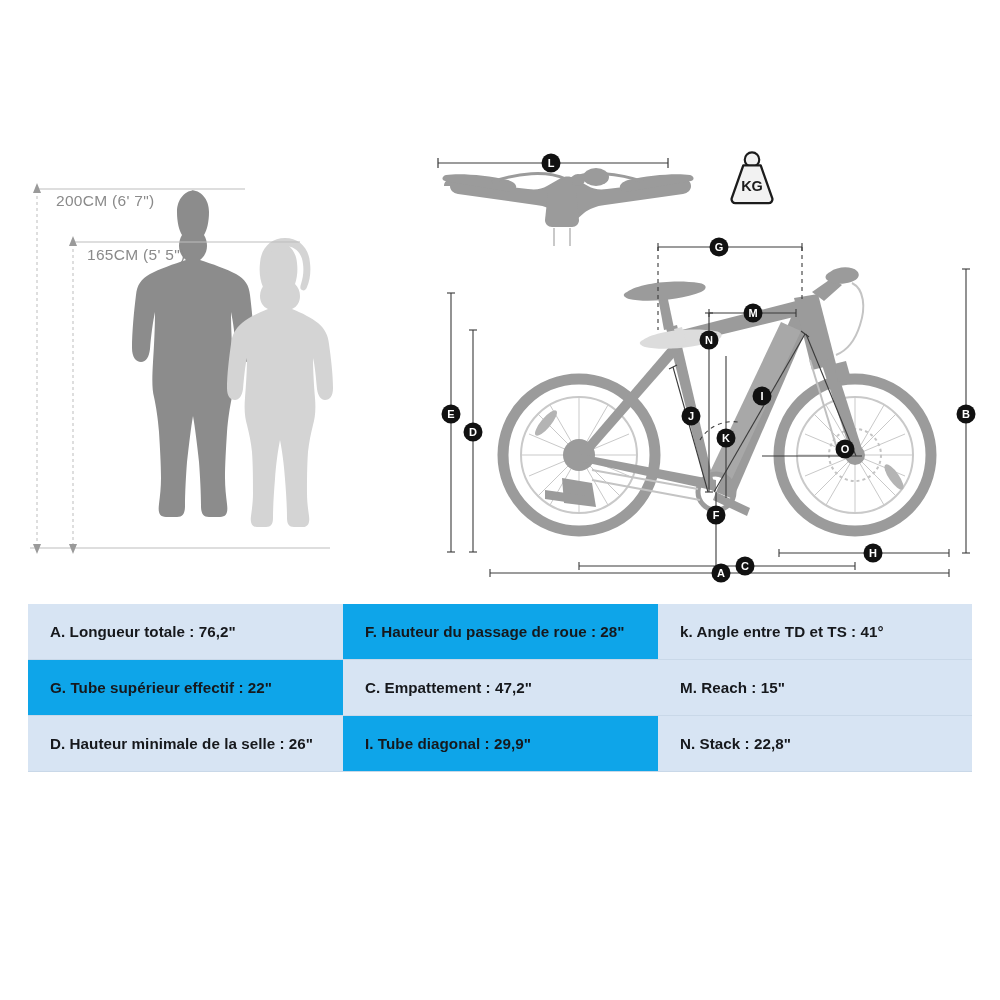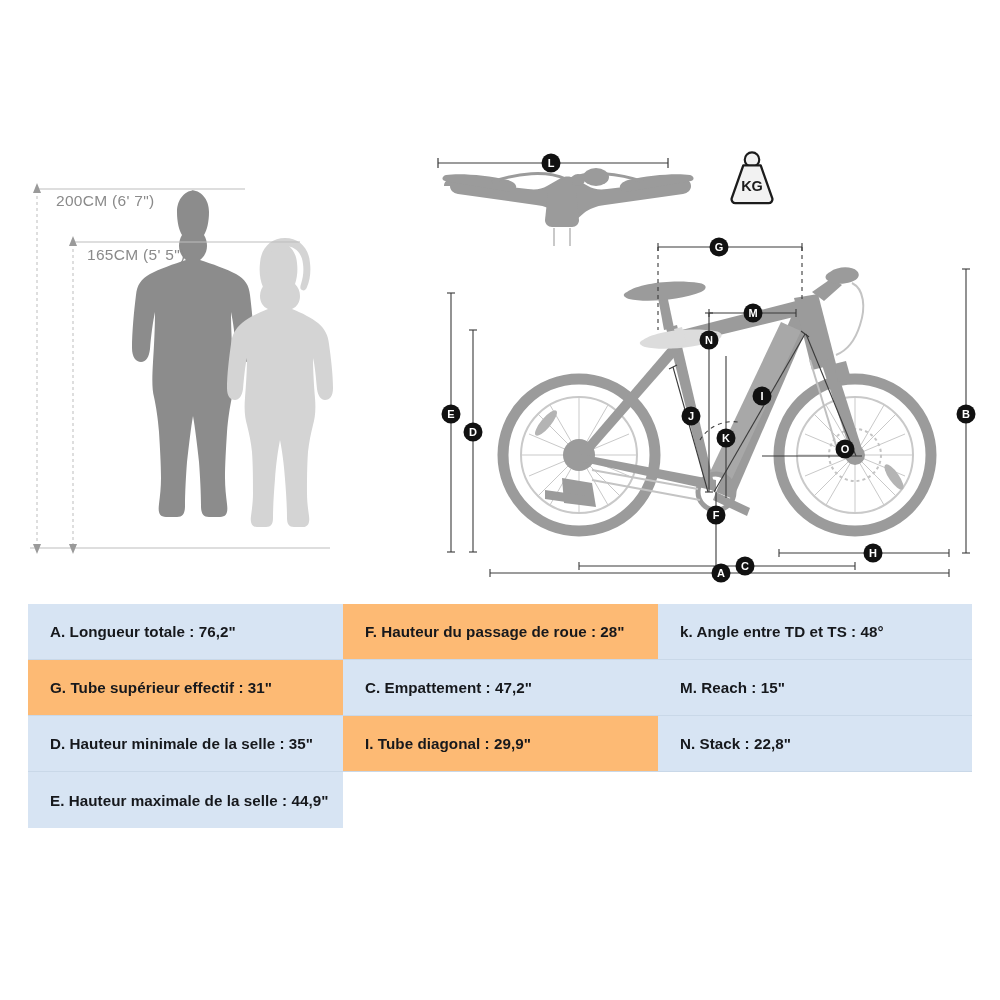--- a/index.html
+++ b/index.html
@@ -47,21 +47,21 @@
     display:flex;align-items:center;
     padding:0 0 0 22px;
     font-size:15.2px;font-weight:600;letter-spacing:.05px;
     color:#16181c;
     box-sizing:border-box;
     border-bottom:1px solid #c9d8e8;
     white-space:nowrap;
     overflow:hidden;
   }
   .cell.col-a,.cell.col-c{background:#d7e4f3;}
-  .cell.col-b{background:#fdba74;}
+  .cell.col-b{background:#0ea5e9;}
   .cell.lastrow{border-bottom:none;}
 </style>
 </head>
 <body>
 
 <div id="root">
 
   <div class="stage">
 
     <svg class="svg-layer" viewBox="0 0 1000 595">
@@ -397,27 +397,26 @@
         <circle cx="30" cy="11" r="7.5" fill="#f2f2f2" stroke="#1c1c1c" stroke-width="2.2"></circle>
         <path d="M21 17 L39 17 L51 51 a4 4 0 0 1 -4 5 L13 56 a4 4 0 0 1 -4 -5 Z" fill="#f2f2f2" stroke="#1c1c1c" stroke-width="2.4" stroke-linejoin="round"></path>
         <text x="30" y="43" text-anchor="middle" font-size="15" font-weight="bold" fill="#1c1c1c" font-family="Liberation Sans, sans-serif">KG</text>
       </svg>
     </div>
   </div>
 
   <div class="spec-table">
     <div class="cell col-a">A. Longueur totale : 76,2"</div>
     <div class="cell col-b">F. Hauteur du passage de roue : 28"</div>
-    <div class="cell col-c">k. Angle entre TD et TS : 48°</div>
-
-    <div class="cell col-b">G. Tube supérieur effectif : 31"</div>
+    <div class="cell col-c">k. Angle entre TD et TS : 41°</div>
+
+    <div class="cell col-b">G. Tube supérieur effectif : 22"</div>
 
     <div class="cell col-a">C. Empattement : 47,2"</div>
     <div class="cell col-c">M. Reach : 15"</div>
 
-    <div class="cell col-a">D. Hauteur minimale de la selle : 35"</div>
+    <div class="cell col-a">D. Hauteur minimale de la selle : 26"</div>
     <div class="cell col-b">I. Tube diagonal : 29,9"</div>
     <div class="cell col-c">N. Stack : 22,8"</div>
 
-    <div class="cell col-a lastrow">E. Hauteur maximale de la selle : 44,9"</div>
   </div>
 
 </div>
 
 </body></html>

